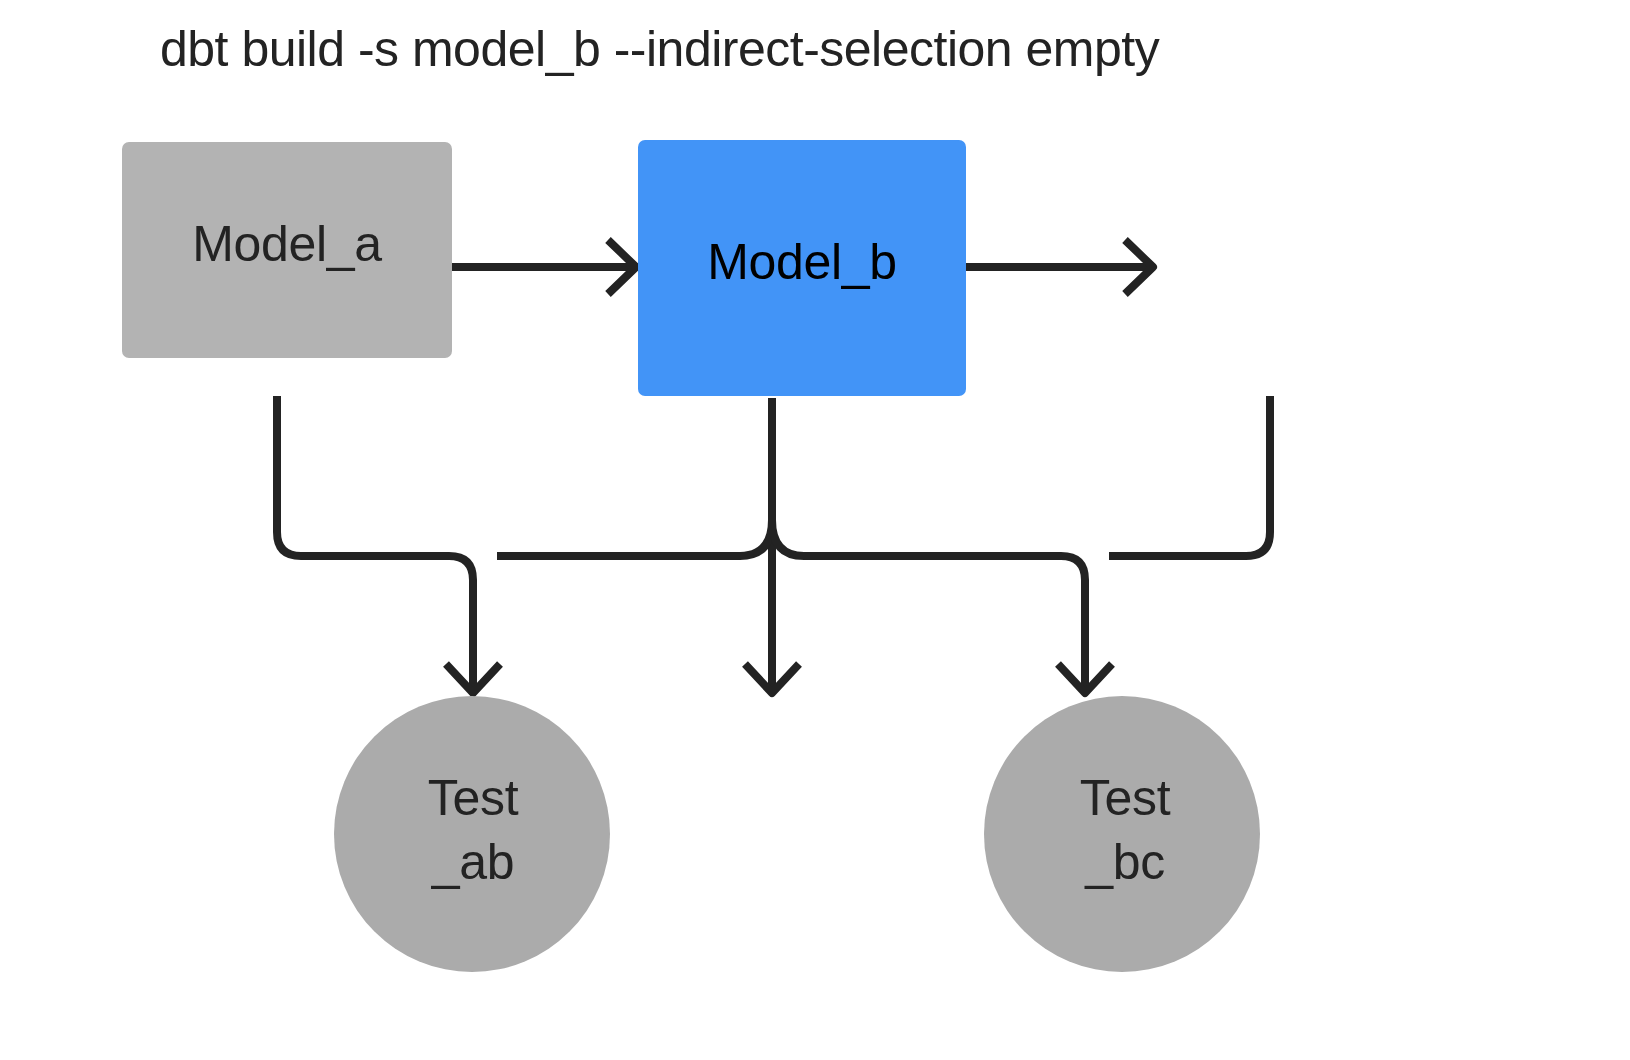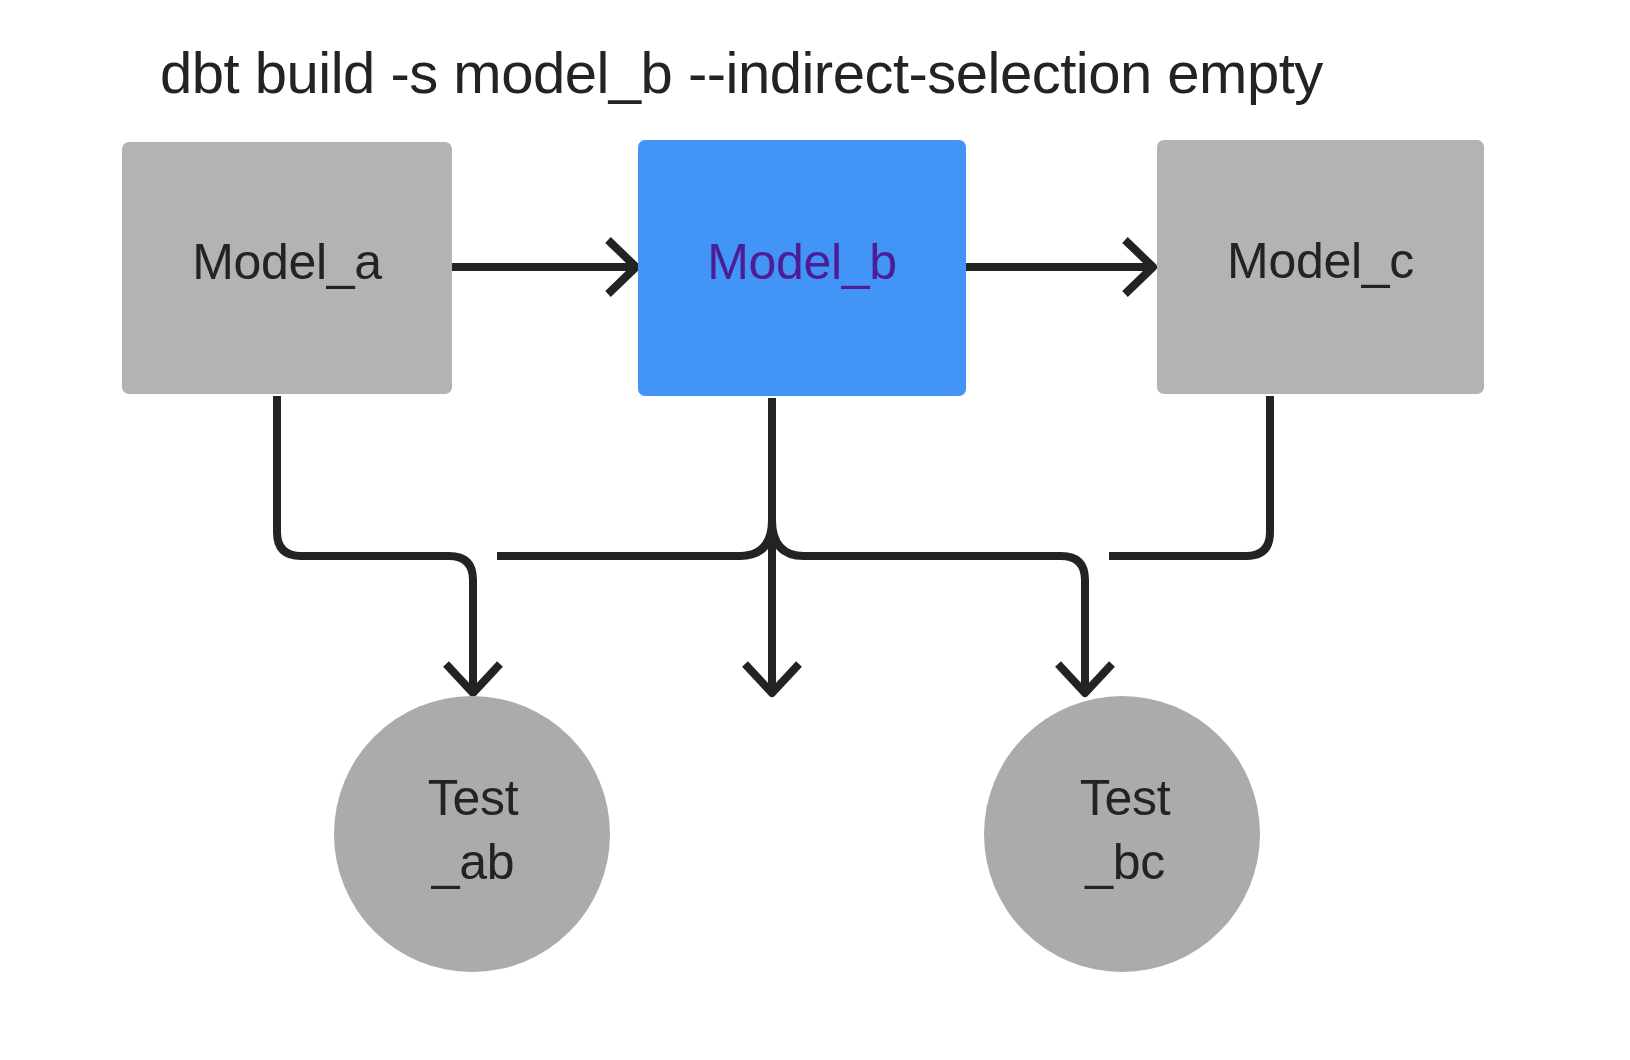--- a/index.html
+++ b/index.html
@@ -17,22 +17,22 @@
   #canvas {
     position: relative;
     width: 1630px;
     height: 1060px;
     background: #ffffff;
   }
   
   .title {
     position: absolute;
     left: 160px;
-    top: 40px;
-    font-size: 58px;
+    top: 16px;
+    font-size: 50px;
     line-height: 66px;
     letter-spacing: -0.5px;
     color: #232323;
     white-space: nowrap;
     font-family: "Liberation Sans", sans-serif;
   }
   
   #edges {
     position: absolute;
     left: 0;
@@ -53,23 +53,23 @@
   .model-label {
     font-size: 50px;
     line-height: 54px;
     letter-spacing: -0.3px;
     white-space: nowrap;
     font-family: "Liberation Sans", sans-serif;
   }
   .model-box.gray  { background: #B3B3B3; }
   .model-box.gray  .model-label { color: #232323; }
   .model-box.blue  { background: #4294F7; }
-  .model-box.blue  .model-label { color: #4c1d95; }
+  .model-box.blue  .model-label { color: #000000; }
 
-  #box-model-a { left: 122px;  top: 142px; width: 330px; height: 252px; }
+  #box-model-a { left: 122px;  top: 142px; width: 330px; height: 216px; }
   #box-model-b { left: 638px;  top: 140px; width: 328px; height: 256px; }
   #box-model-c { left: 1157px; top: 140px; width: 327px; height: 254px; }
 
   
   #box-model-a .model-label,
   #box-model-b .model-label,
   #box-model-c .model-label { transform: translateY(-6px); }
 
   
   .test-circle {
@@ -134,23 +134,20 @@
   </svg>
 
   <div class="model-box gray" id="box-model-a">
     <span class="model-label">Model_a</span>
   </div>
 
   <div class="model-box blue" id="box-model-b">
     <span class="model-label">Model_b</span>
   </div>
 
-  <div class="model-box gray" id="box-model-c">
-    <span class="model-label">Model_c</span>
-  </div>
 
   <div class="test-circle" id="circle-test-ab">
     <span class="test-label two-line">Test
 _ab</span>
   </div>
 
 
   <div class="test-circle" id="circle-test-bc">
     <span class="test-label two-line">Test
 _bc</span>

